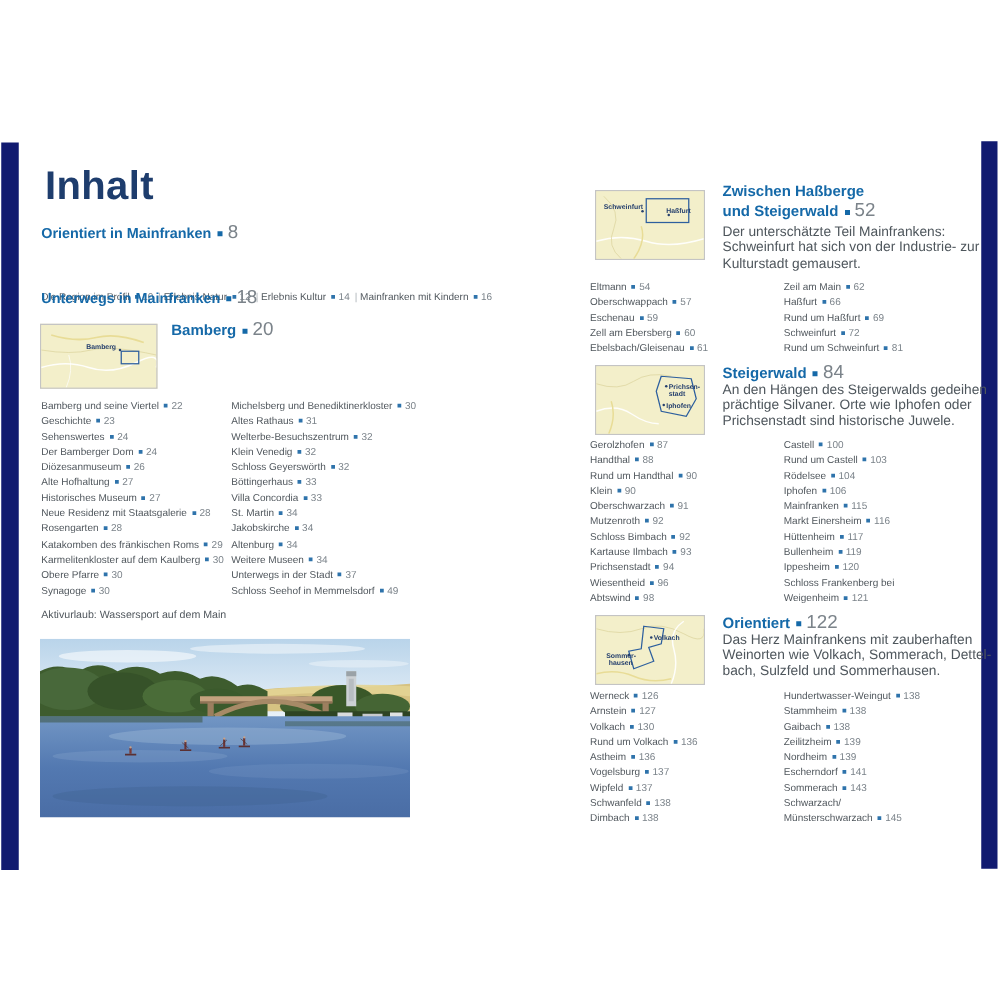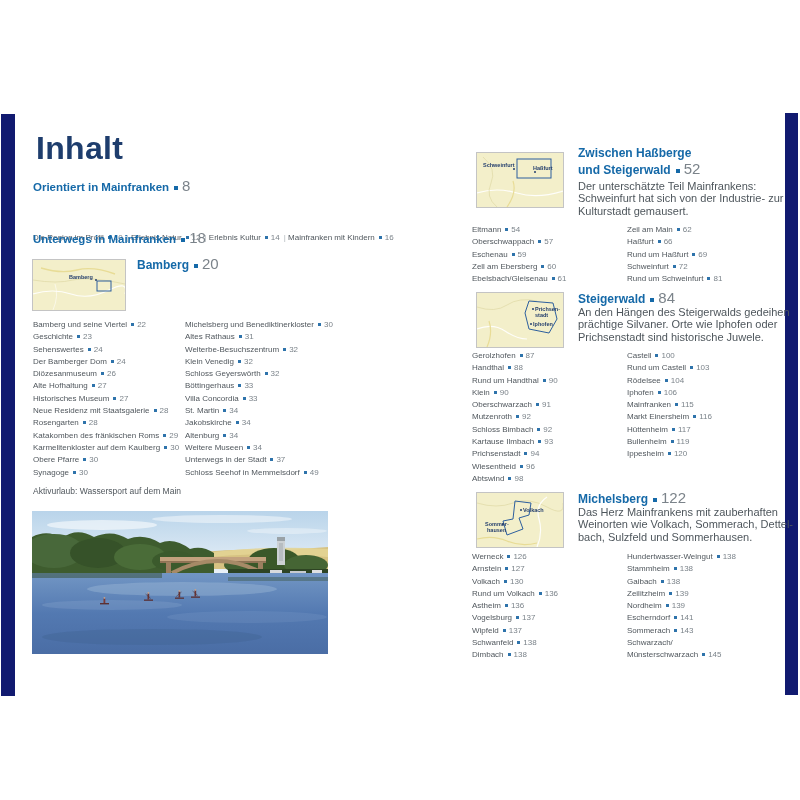--- a/index.html
+++ b/index.html
@@ -259,37 +259,39 @@
 
   <div class="toc-item"><span>Castell</span><span class="sq"></span><span class="pg">100</span></div>
       <div class="toc-item"><span>Rund um Castell</span><span class="sq"></span><span class="pg">103</span></div>
       <div class="toc-item"><span>Rödelsee</span><span class="sq"></span><span class="pg">104</span></div>
       <div class="toc-item"><span>Iphofen</span><span class="sq"></span><span class="pg">106</span></div>
       <div class="toc-item"><span>Mainfranken</span><span class="sq"></span><span class="pg">115</span></div>
       <div class="toc-item"><span>Markt Einersheim</span><span class="sq"></span><span class="pg">116</span></div>
       <div class="toc-item"><span>Hüttenheim</span><span class="sq"></span><span class="pg">117</span></div>
       <div class="toc-item"><span>Bullenheim</span><span class="sq"></span><span class="pg">119</span></div>
       <div class="toc-item"><span>Ippesheim</span><span class="sq"></span><span class="pg">120</span></div>
+      <div class="toc-item"><span>Schloss Frankenberg bei
+Weigenheim</span><span class="sq"></span><span class="pg">121</span></div>
     </div>
 
   <div class="map" style="left:476px;top:492px;width:86px;height:54px">
     <svg viewBox="0 0 86 54" width="86" height="54">
       <rect width="86" height="54" fill="#f3efca"></rect>
       <path d="M0,10 Q20,16 36,10 T70,14 T86,10" stroke="#ddd6a0" stroke-width="0.8" fill="none" opacity="0.8"></path>
       <path d="M60,54 Q66,40 62,26 T70,4" stroke="#ffffff" stroke-width="1.2" fill="none" opacity="0.9"></path>
       <path d="M0,46 Q16,42 30,48 T60,50" stroke="#e8dc96" stroke-width="1.2" fill="none"></path>
       <polygon points="38,8 54,10 52,22 42,25 46,36 30,42 26,28 36,26" fill="none" stroke="#2d5f9e" stroke-width="1"></polygon>
       <circle cx="44" cy="17" r="1" fill="#26406e"></circle>
       <circle cx="26" cy="31" r="1" fill="#26406e"></circle>
       <text x="46" y="19">Volkach</text>
       <text x="8" y="33">Sommer-</text>
       <text x="10" y="39">hausen</text>
     </svg>
   </div>
-  <div class="sec-head" style="left:578px;top:490px"><span>Michelsberg</span><span class="sqh"></span><span class="hp">122</span></div>
+  <div class="sec-head" style="left:578px;top:490px"><span>Orientiert</span><span class="sqh"></span><span class="hp">122</span></div>
   <div class="desc" style="left:578px;top:506px">Das Herz Mainfrankens mit zauberhaften
 Weinorten wie Volkach, Sommerach, Dettel-
 bach, Sulzfeld und Sommerhausen.</div>
   <div class="toc-col" style="left:472px;top:551px;width:150px">
 
   <div class="toc-item"><span>Werneck</span><span class="sq"></span><span class="pg">126</span></div>
       <div class="toc-item"><span>Arnstein</span><span class="sq"></span><span class="pg">127</span></div>
       <div class="toc-item"><span>Volkach</span><span class="sq"></span><span class="pg">130</span></div>
       <div class="toc-item"><span>Rund um Volkach</span><span class="sq"></span><span class="pg">136</span></div>
       <div class="toc-item"><span>Astheim</span><span class="sq"></span><span class="pg">136</span></div>

